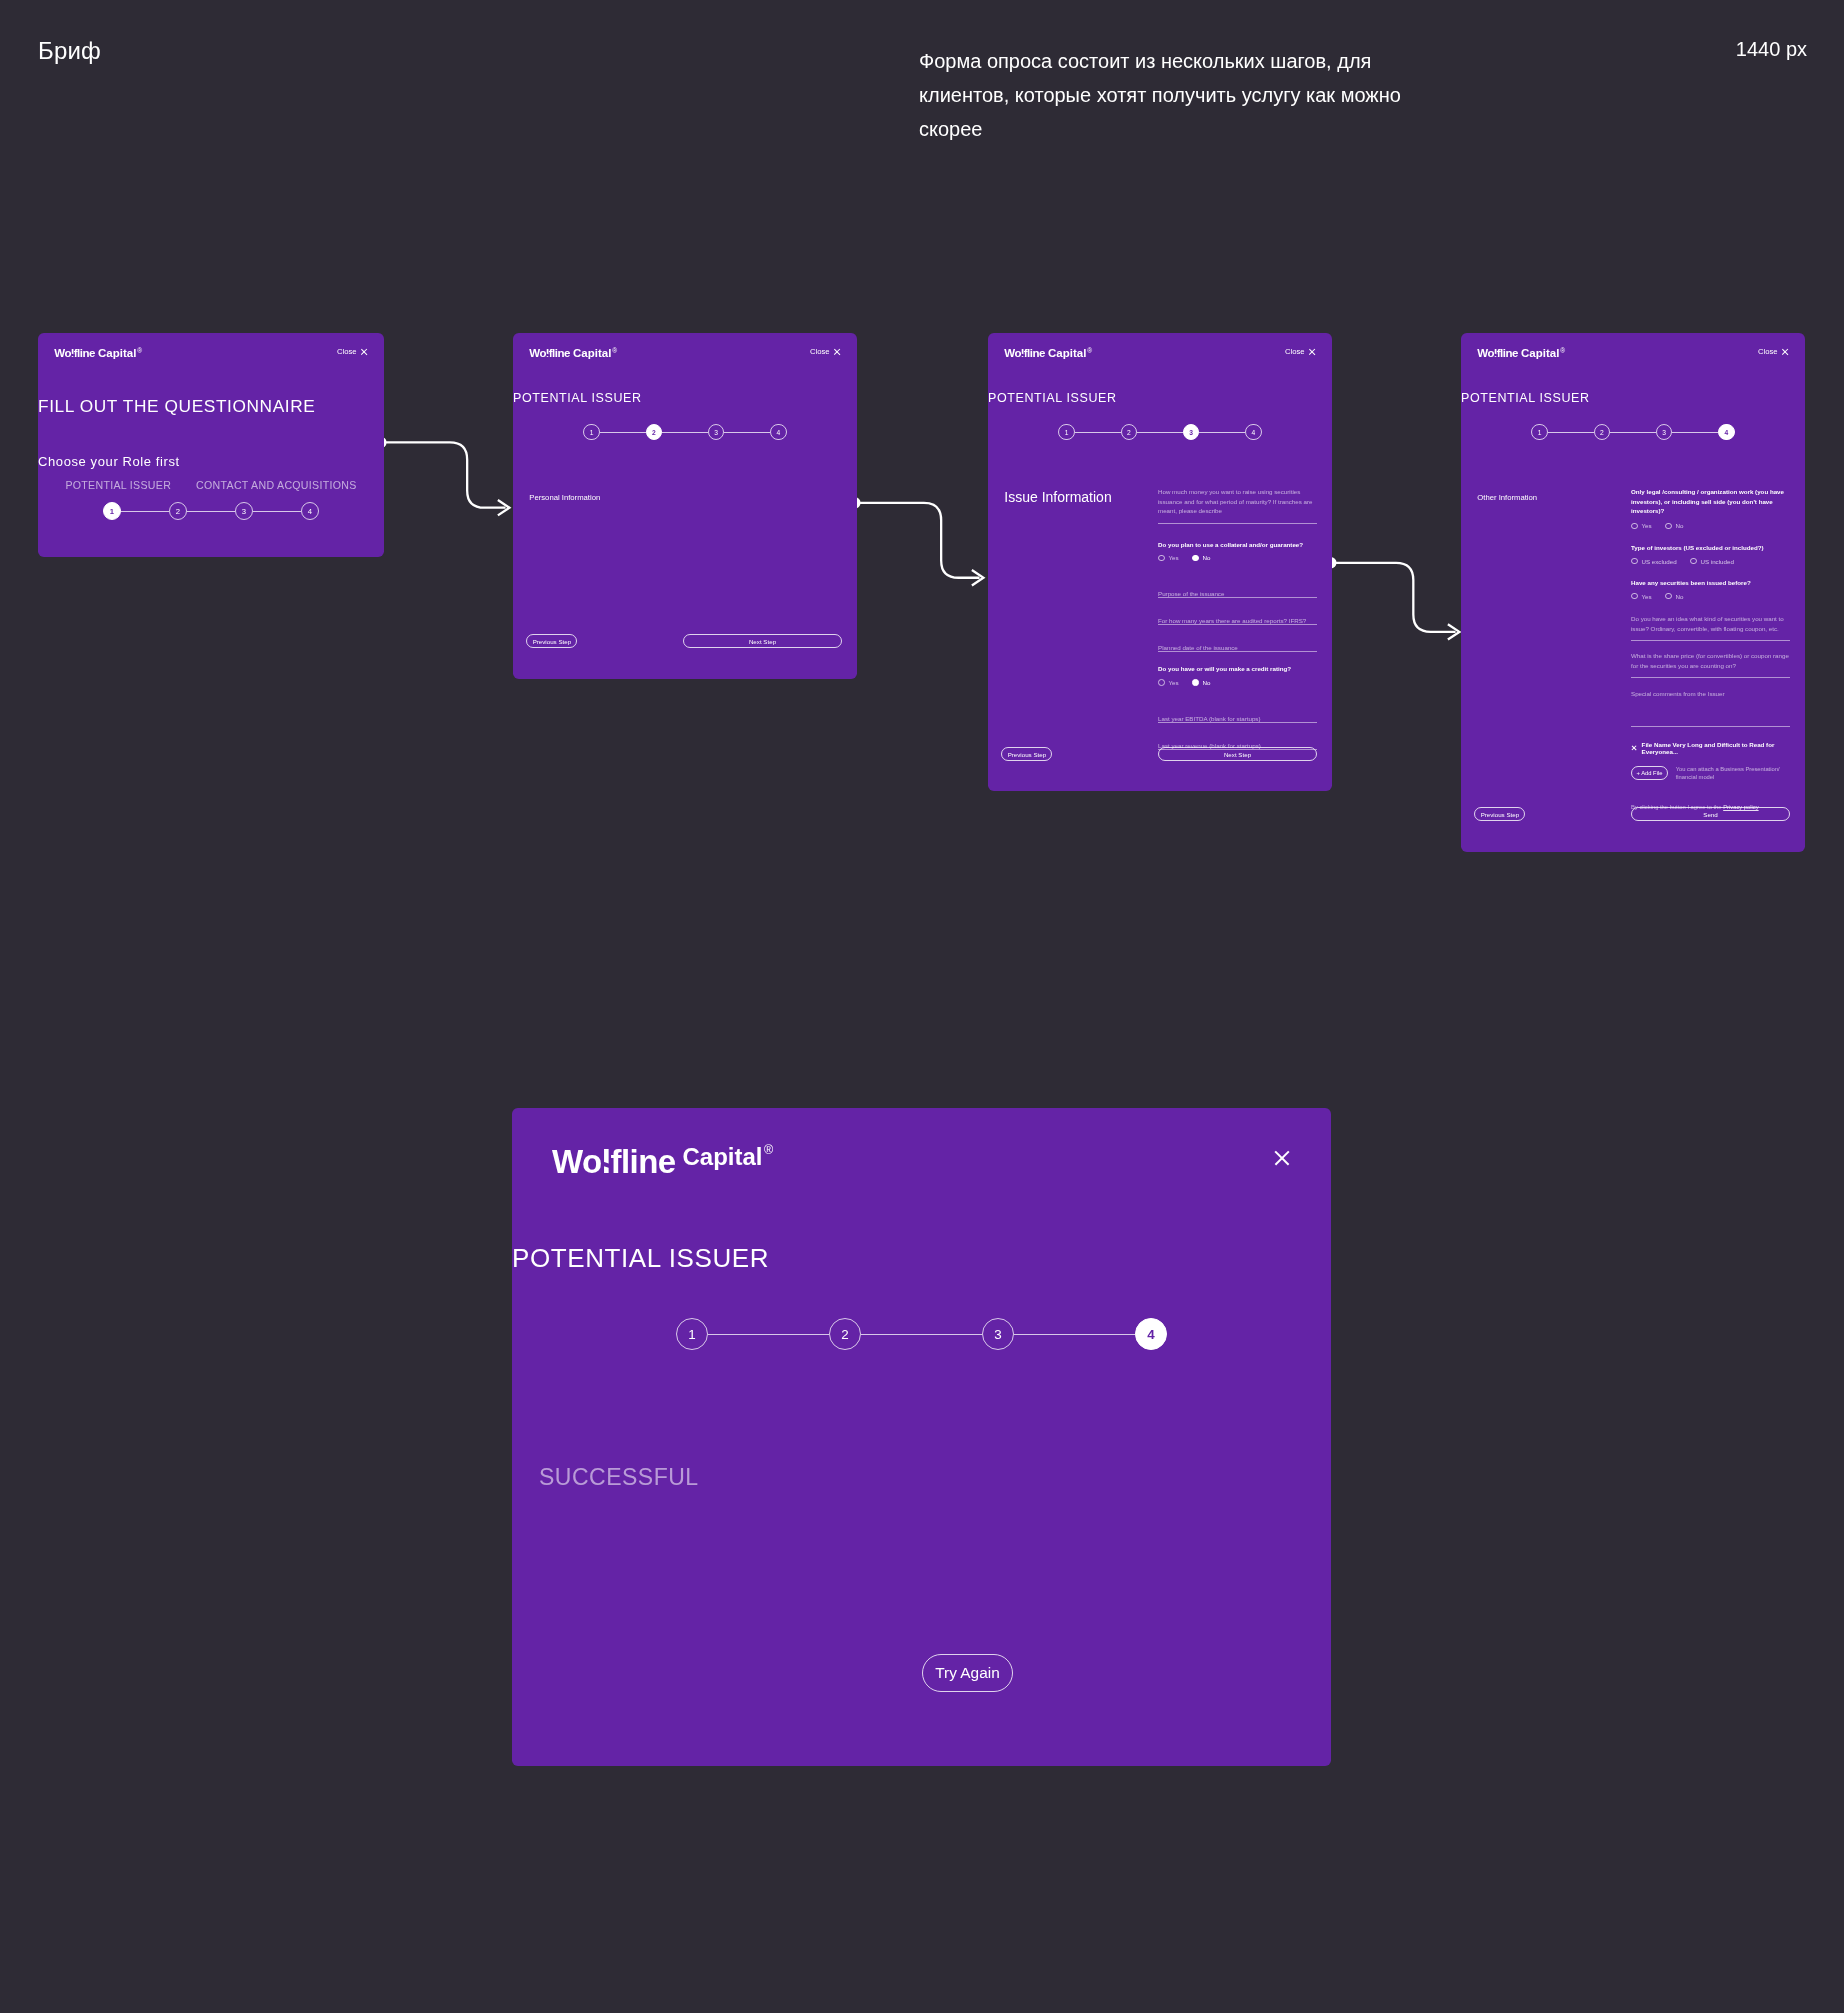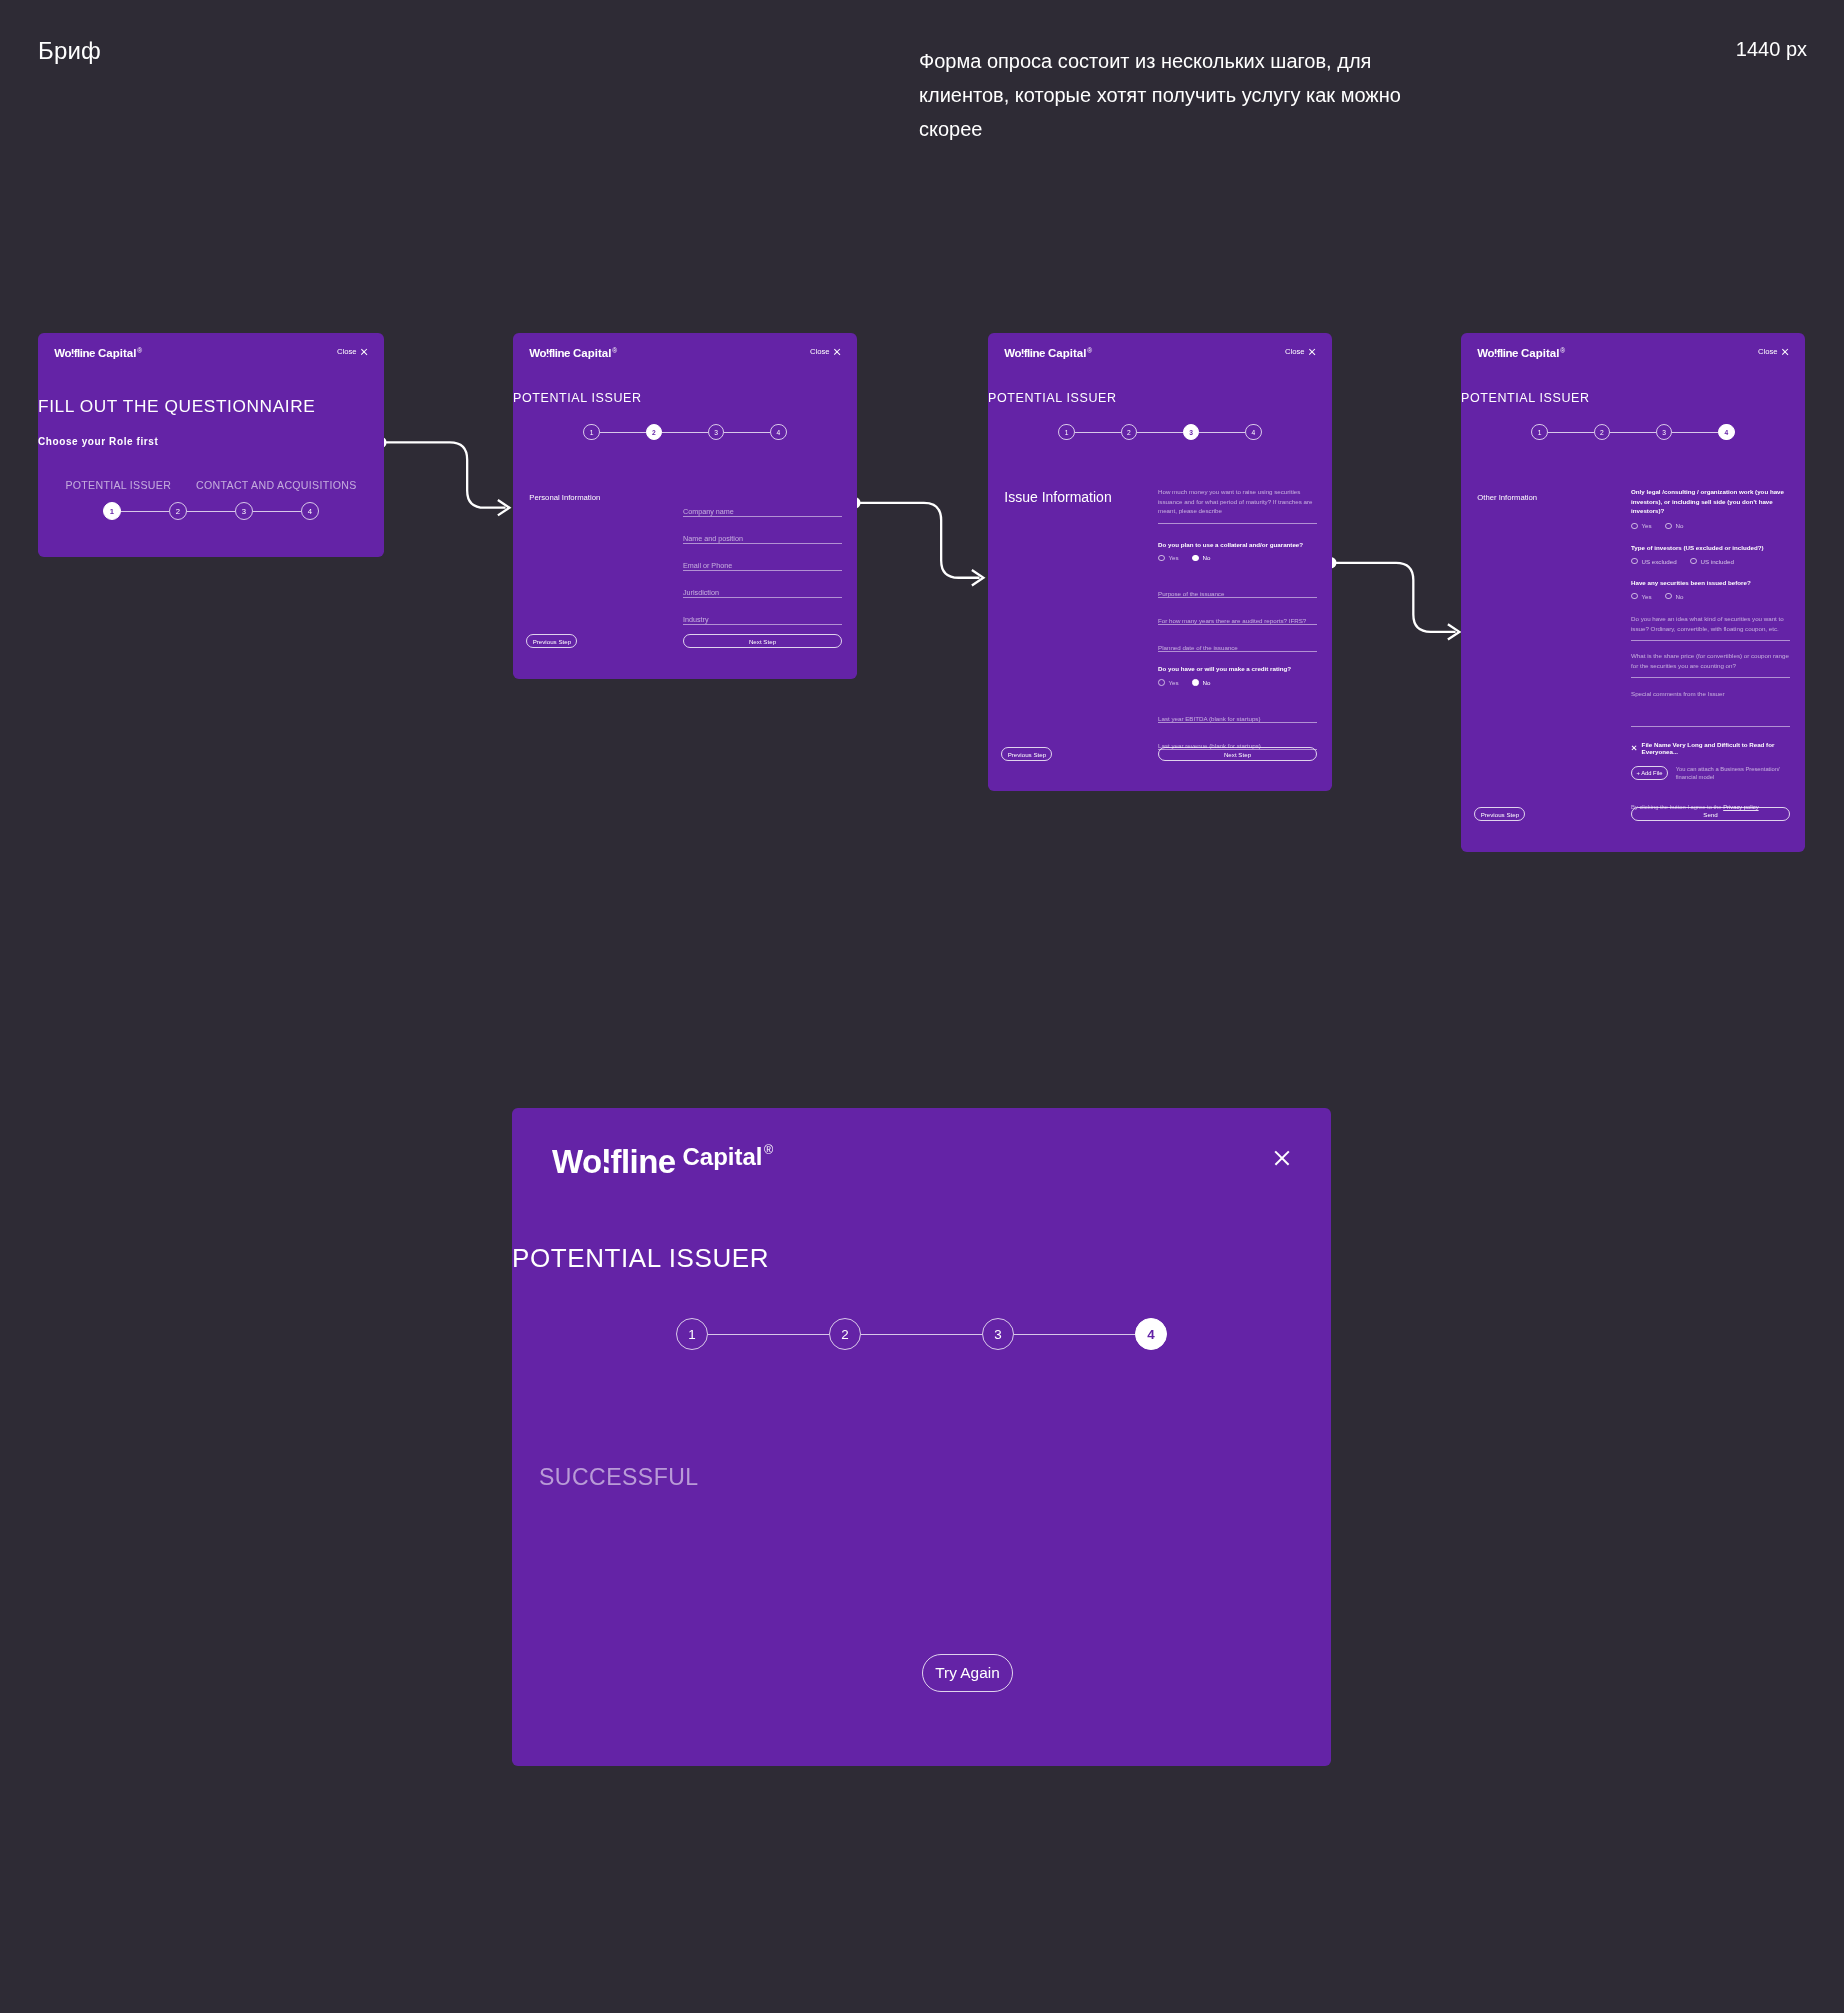--- a/index.html
+++ b/index.html
@@ -100,21 +100,21 @@
       <span class="cap">Capital</span>
       <span class="reg" style="font-size:6.7px;">®</span>
     </div>
     <div class="closebtn" style="font-size:7.7px;">
       <span>Close</span>
       <span class="x-ico" style="width: 7.7px; height: 7.7px; --w: 7.7px;"></span>
     </div>
   </div>
 
   <div class="card-title" style="top:63px;font-size:17.3px;">FILL OUT THE QUESTIONNAIRE</div>
-  <div class="card-title" style="top:103px;font-size:10px;font-weight:bold;">Choose your Role first</div>
+  <div class="card-title" style="top:121px;font-size:13px;font-weight:normal;">Choose your Role first</div>
 
   <div style="position:absolute;top:146px;width:100%;display:flex;justify-content:center;gap:25px;">
     <div style="font-size:10.6px;color:rgba(255,255,255,.62);letter-spacing:0.3px;">POTENTIAL ISSUER</div>
     <div style="font-size:10.6px;color:rgba(255,255,255,.62);letter-spacing:0.3px;">CONTACT AND ACQUISITIONS</div>
   </div>
 
   <div class="stepper" style="top:169px;">
     <div class="st-node active" style="width:18px;height:18px;font-size:7.7px;">1</div>
     <div class="st-line" style="width:48px;"></div>
     <div class="st-node" style="width:18px;height:18px;font-size:7.7px;">2</div>
@@ -145,27 +145,20 @@
     <div class="st-line" style="width:46px;"></div>
     <div class="st-node active" style="width:16.3px;height:16.3px;font-size:6.7px;">2</div>
     <div class="st-line" style="width:46px;"></div>
     <div class="st-node" style="width:16.3px;height:16.3px;font-size:6.7px;">3</div>
     <div class="st-line" style="width:46px;"></div>
     <div class="st-node" style="width:16.3px;height:16.3px;font-size:6.7px;">4</div>
   </div>
 
   <div class="sec-label" style="left:16.3px;top:160px;font-size:7.7px;">Personal Information</div>
 
-  <div class="fields" style="left:170px;top:157px;width:159px;">
-    <div class="field" style="height:27px;font-size:7.2px;">Company name</div>
-    <div class="field" style="height:27px;margin-top:0;font-size:7.2px;">Name and position</div>
-    <div class="field" style="height:27px;font-size:7.2px;">Email or Phone</div>
-    <div class="field" style="height:27px;font-size:7.2px;">Jurisdiction</div>
-    <div class="field" style="height:27px;font-size:7.2px;">Industry</div>
-  </div>
 
   <div class="btn" style="position:absolute;left:13.4px;top:301px;width:51px;height:14.4px;font-size:6.2px;">Previous Step</div>
   <div class="btn" style="position:absolute;left:170px;top:301px;width:159px;height:14.4px;font-size:6.2px;">Next Step</div>
 </div>
 
 <div class="card" id="card3" style="left:988px;top:333px;width:344px;height:458px;">
   <div class="card-top" style="padding:14.4px 16.3px;">
     <div class="logo" style="font-size:11.5px;">
       <span class="wm"><span>Wo</span><span style="position: relative; display: inline-block;">l<i style="position: absolute; left: -6%; top: 52%; width: 130%; height: 1.5px; background: rgb(100, 35, 166); transform: rotate(18deg);"></i></span><span>fline</span></span>
       <span class="cap">Capital</span>

